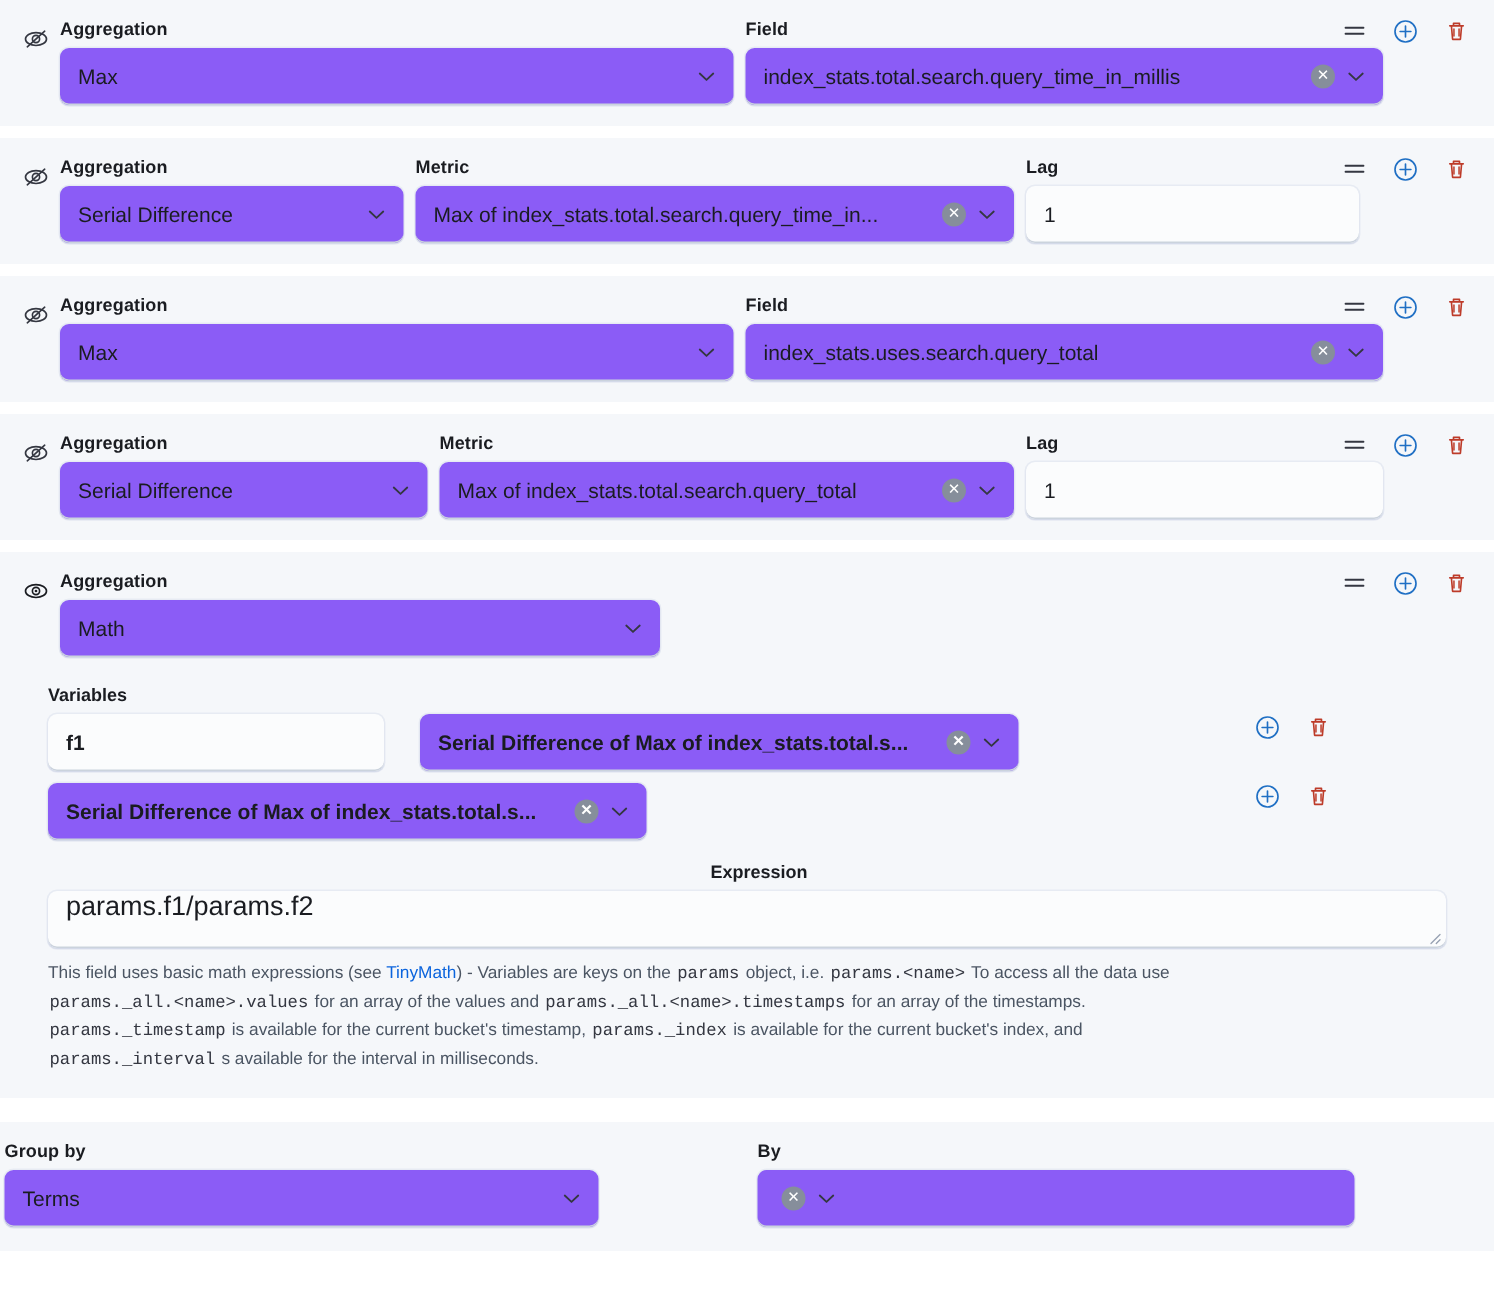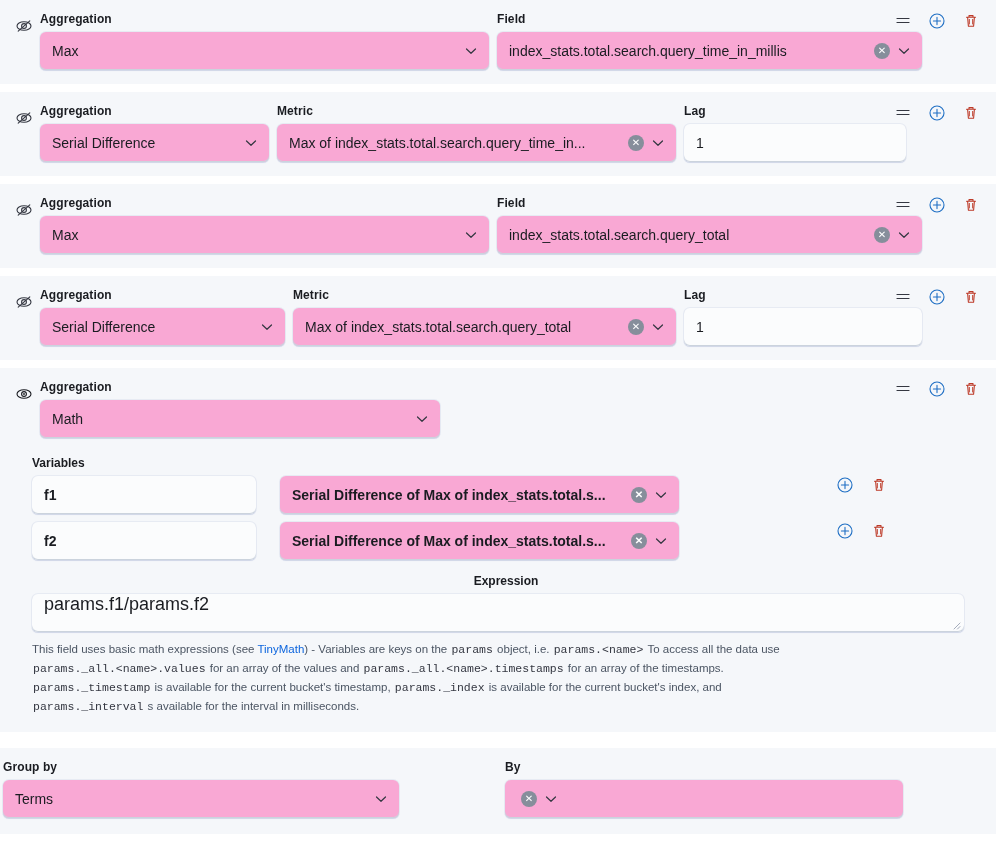--- a/index.html
+++ b/index.html
@@ -50,21 +50,21 @@
     font-size: 12px;
     font-weight: bold;
     color: #1a1c21;
     margin-bottom: 6px;
     line-height: 14px;
     letter-spacing: 0.1px;
   }
 
   .ctrl {
     position: relative;
-    background: #f9a8d4;
+    background: #8b5cf6;
     height: 38px;
     border: none;
     border-radius: 6px;
     box-shadow: 0 0 0 1px rgba(17,43,134,0.06),
                 0 1px 1px -0.5px rgba(17,43,134,0.10),
                 inset 0 -1px 0 0 #cbd3dd;
     display: flex;
     align-items: center;
     padding: 0 10px 0 12px;
     box-sizing: border-box;
@@ -291,21 +291,21 @@
             <div class="ctrl">
               <span class="val">Max</span>
               <svg class="chev" viewBox="0 0 16 16">
                 <path d="M3.5 6l4.5 4.3L12.5 6" fill="none" stroke="#343741" stroke-width="1.2" stroke-linecap="round" stroke-linejoin="round"></path>
               </svg>
             </div>
           </div>
           <div class="field-block" style="width:425px;">
             <div class="flabel">Field</div>
             <div class="ctrl">
-              <span class="val">index_stats.total.search.query_total</span>
+              <span class="val">index_stats.uses.search.query_total</span>
               <span class="clear-btn">✕</span>
               <svg class="chev" viewBox="0 0 16 16">
                 <path d="M3.5 6l4.5 4.3L12.5 6" fill="none" stroke="#343741" stroke-width="1.2" stroke-linecap="round" stroke-linejoin="round"></path>
               </svg>
             </div>
           </div>
         </div>
       </div>
       <div class="row-actions">
         <svg class="icon-btn drag" viewBox="0 0 18 18">
@@ -425,23 +425,20 @@
             <circle cx="9" cy="9" r="7" fill="none" stroke="#1f6fc4" stroke-width="1.1"></circle>
             <path d="M9 5.4v7.2M5.4 9h7.2" stroke="#1f6fc4" stroke-width="1.1" stroke-linecap="round"></path>
           </svg>
           <svg class="icon-btn" viewBox="0 0 18 18">
             <path d="M4.5 5.2h9M7 5.2V3.6h4v1.6M5.6 5.2l.8 9h5.2l.8-9" fill="none" stroke="#bd3b29" stroke-width="1.1" stroke-linecap="round" stroke-linejoin="round"></path>
             <path d="M7.3 7.4v4.6M10.7 7.4v4.6" stroke="#bd3b29" stroke-width="1" stroke-linecap="round"></path>
           </svg>
         </div>
       </div>
       <div class="var-row">
-        <div class="ctrl text-input" style="width:224px;">
-          <span class="val">f2</span>
-        </div>
         <div class="ctrl" style="width:399px;">
           <span class="val">Serial Difference of Max of index_stats.total.s...</span>
           <span class="clear-btn">✕</span>
           <svg class="chev" viewBox="0 0 16 16">
             <path d="M3.5 6l4.5 4.3L12.5 6" fill="none" stroke="#343741" stroke-width="1.2" stroke-linecap="round" stroke-linejoin="round"></path>
           </svg>
         </div>
         <div class="var-actions">
           <svg class="icon-btn" viewBox="0 0 18 18">
             <circle cx="9" cy="9" r="7" fill="none" stroke="#1f6fc4" stroke-width="1.1"></circle>

